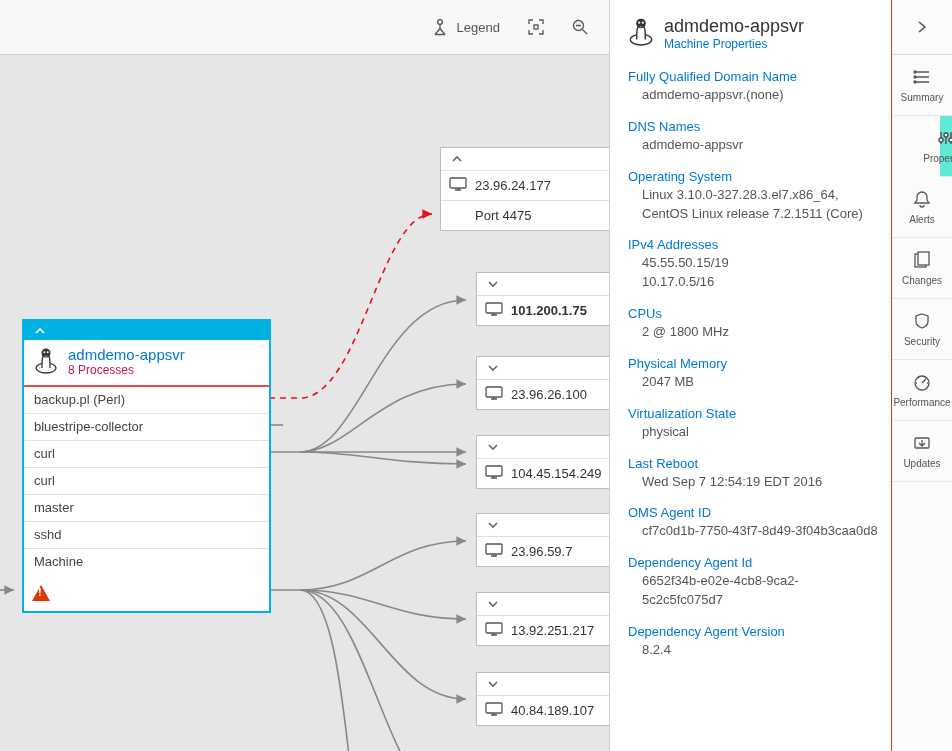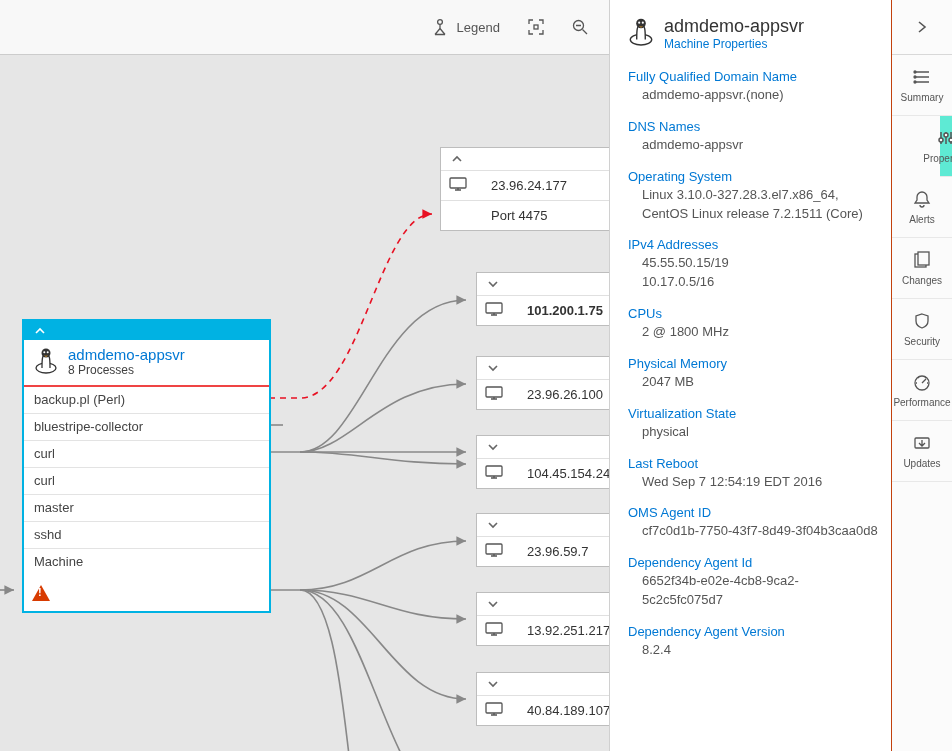--- a/index.html
+++ b/index.html
@@ -10,31 +10,31 @@
   .tool-icon svg{display:block;}
   
   .canvas{position:absolute;left:0;top:54px;right:310px;bottom:0;background:#e6e6e6;}
   .edges{position:absolute;left:0;top:0;width:100%;height:100%;}
   
   .server-node{position:absolute;left:22px;top:265px;width:245px;border:2px solid #00b2e3;background:#fff;}
   .server-header{background:#00b2e3;height:19px;display:flex;align-items:center;}
   .server-header svg{margin-left:10px;}
   .server-title-row{display:flex;align-items:center;padding:6px 10px 8px 10px;}
   .server-title-row .title{font-size:15px;color:#0078d4;}
-  .server-title-row .sub{font-size:12px;color:#404040;}
+  .server-title-row .sub{font-size:12px;color:#be185d;}
   .process-list{border-top:2px solid #ef4444;}
   .process{height:26px;line-height:26px;padding:0 10px;border-bottom:1px solid #e3e3e3;font-size:13px;color:#444;background:#fff;}
   .process:last-child{border-bottom:none;}
   .warn-row{height:36px;display:flex;align-items:center;padding-left:8px;}
   .warn-icon{width:0;height:0;border-left:9px solid transparent;border-right:9px solid transparent;border-bottom:16px solid #d83b01;position:relative;}
   .warn-icon::after{content:"!";position:absolute;left:-3px;top:1px;font-size:11px;color:#fff;font-weight:bold;}
   
   .remote{position:absolute;width:156px;background:#fff;border:1px solid #bdbdbd;}
   .remote .chev{height:22px;border-bottom:1px solid #e0e0e0;display:flex;align-items:center;padding-left:10px;}
-  .remote .row{height:29px;display:flex;align-items:center;padding-left:8px;gap:24px;font-size:13px;color:#333;}
+  .remote .row{height:29px;display:flex;align-items:center;padding-left:8px;gap:8px;font-size:13px;color:#333;}
   .remote .port-row{border-top:1px solid #e0e0e0;}
   .remote.tall{width:170px;}
   
   .details{position:absolute;right:60px;top:0;width:250px;bottom:0;background:#fff;border-left:1px solid #d0d0d0;padding:16px 14px 0 18px;overflow:hidden;z-index:40;}
   .details-title-row{display:flex;gap:10px;align-items:flex-start;margin-bottom:18px;}
   .details-title{font-size:18px;color:#333;}
   .details-sub{font-size:12px;color:#0078d4;}
   .prop{margin-bottom:14px;}
   .prop-label{color:#0078d4;font-size:13px;margin-bottom:2px;}
   .prop-val{color:#555;font-size:13px;padding-left:14px;line-height:1.45;word-break:break-word;}

